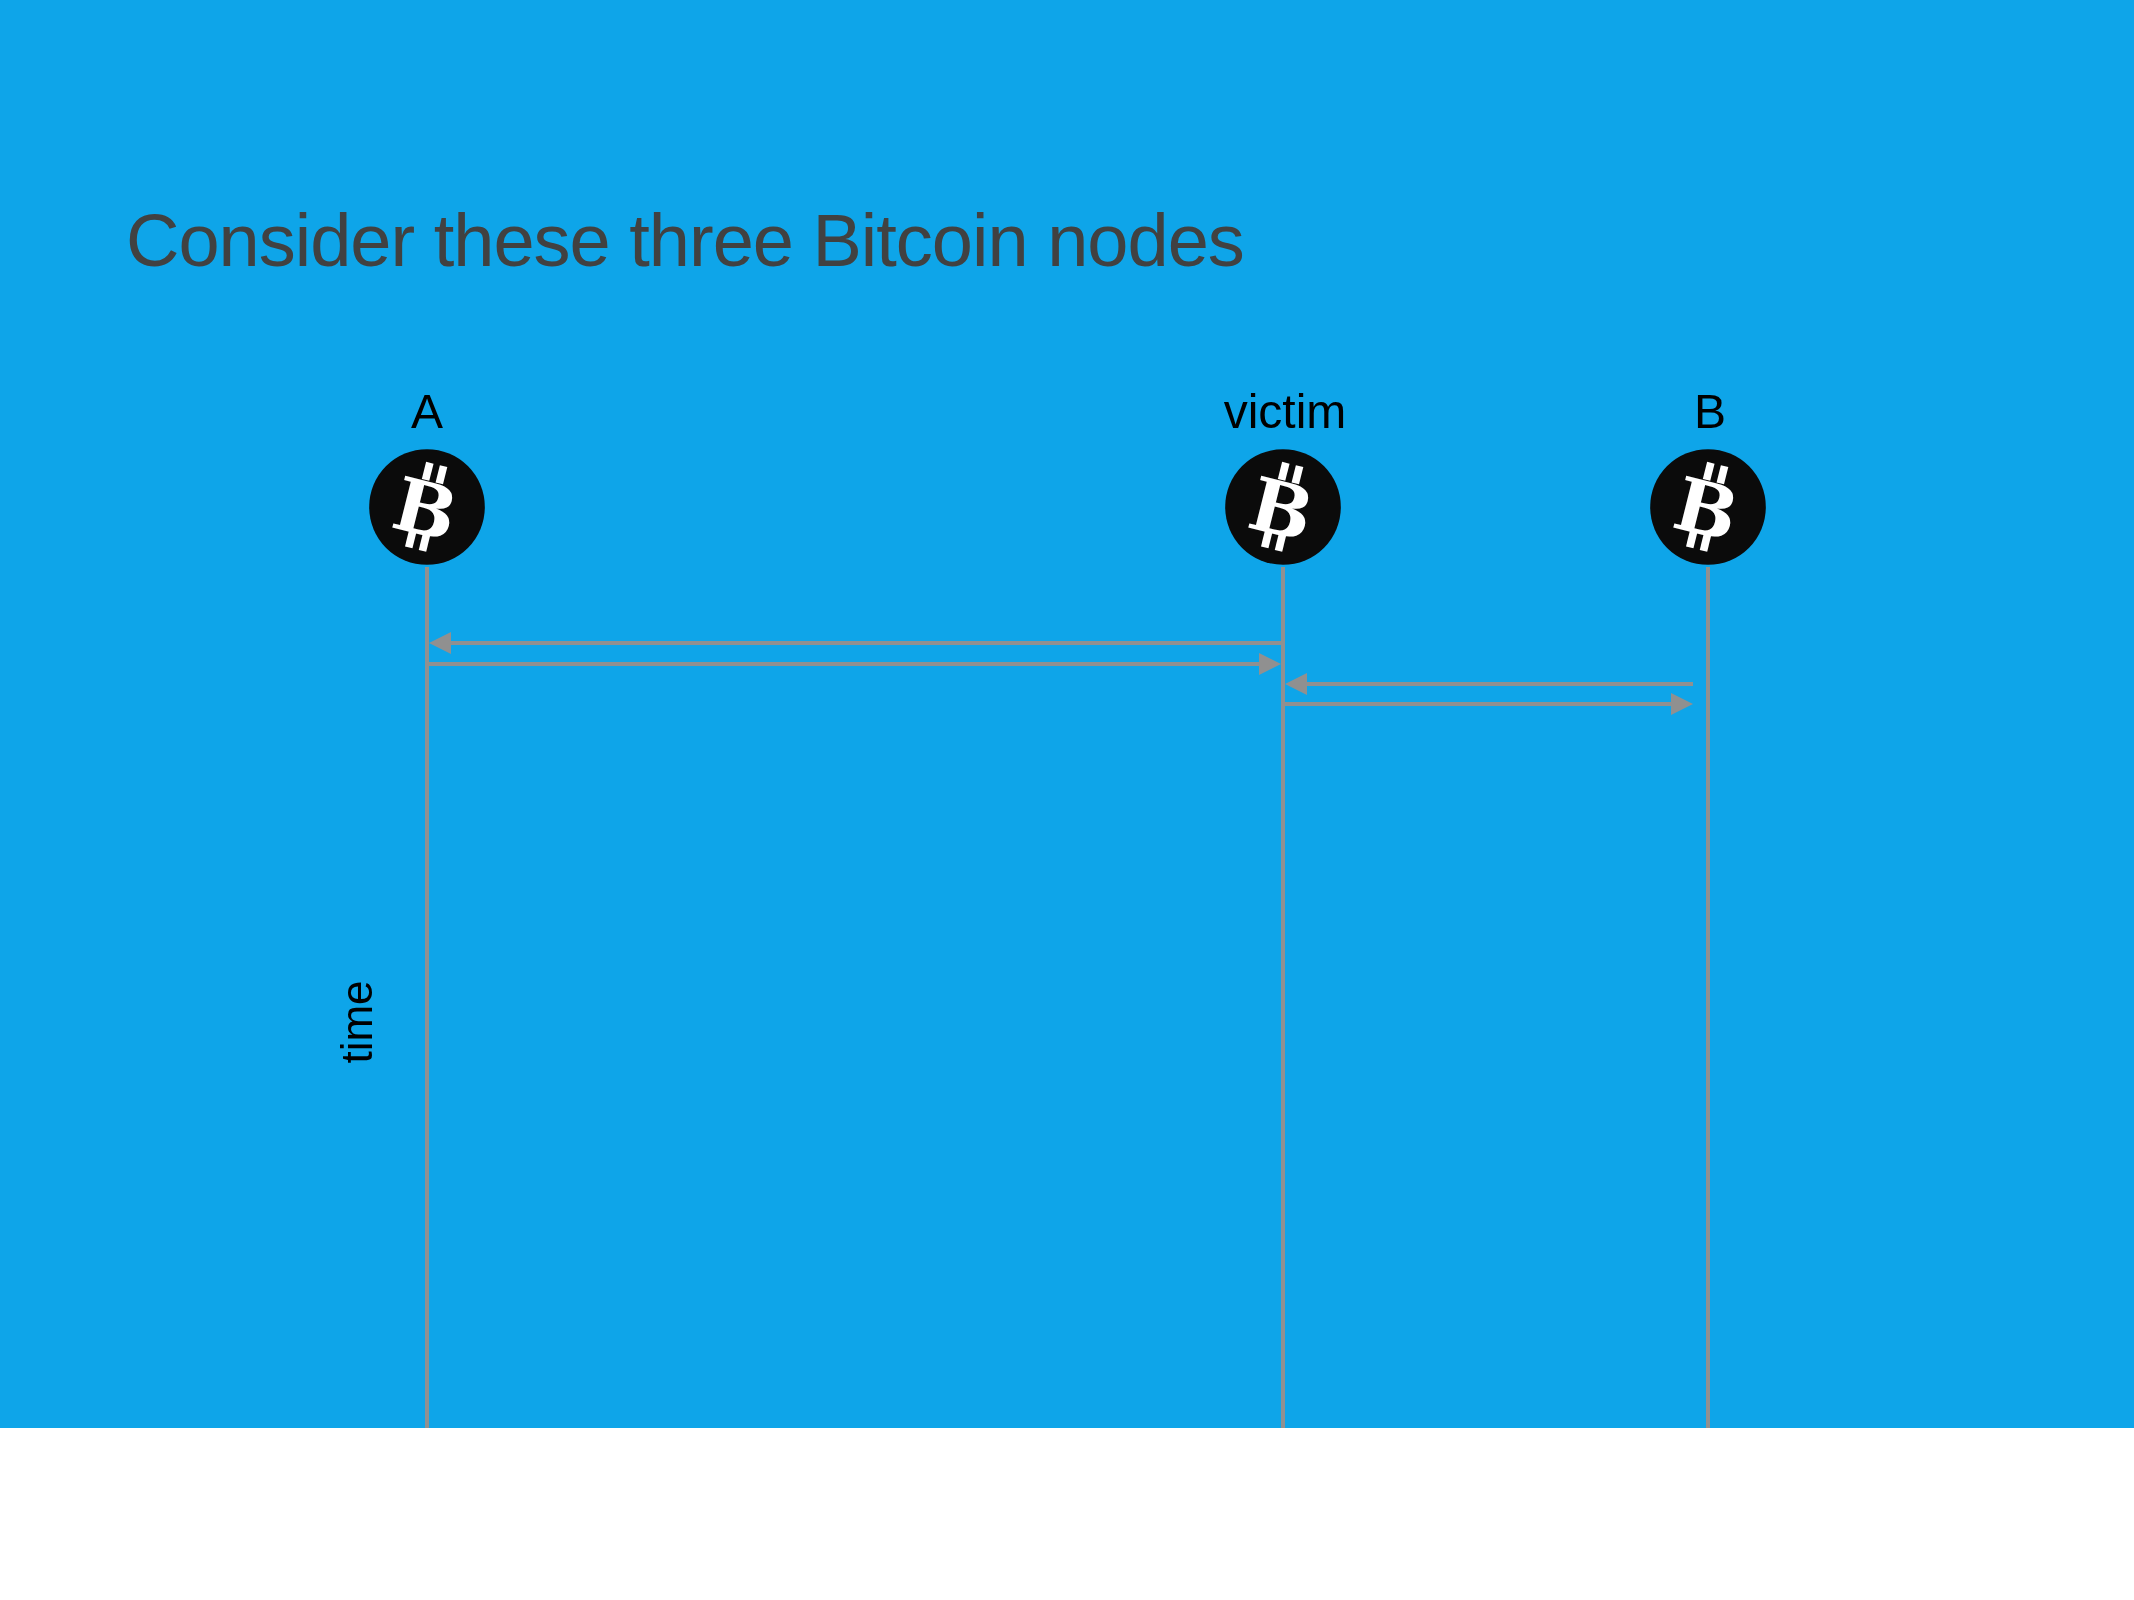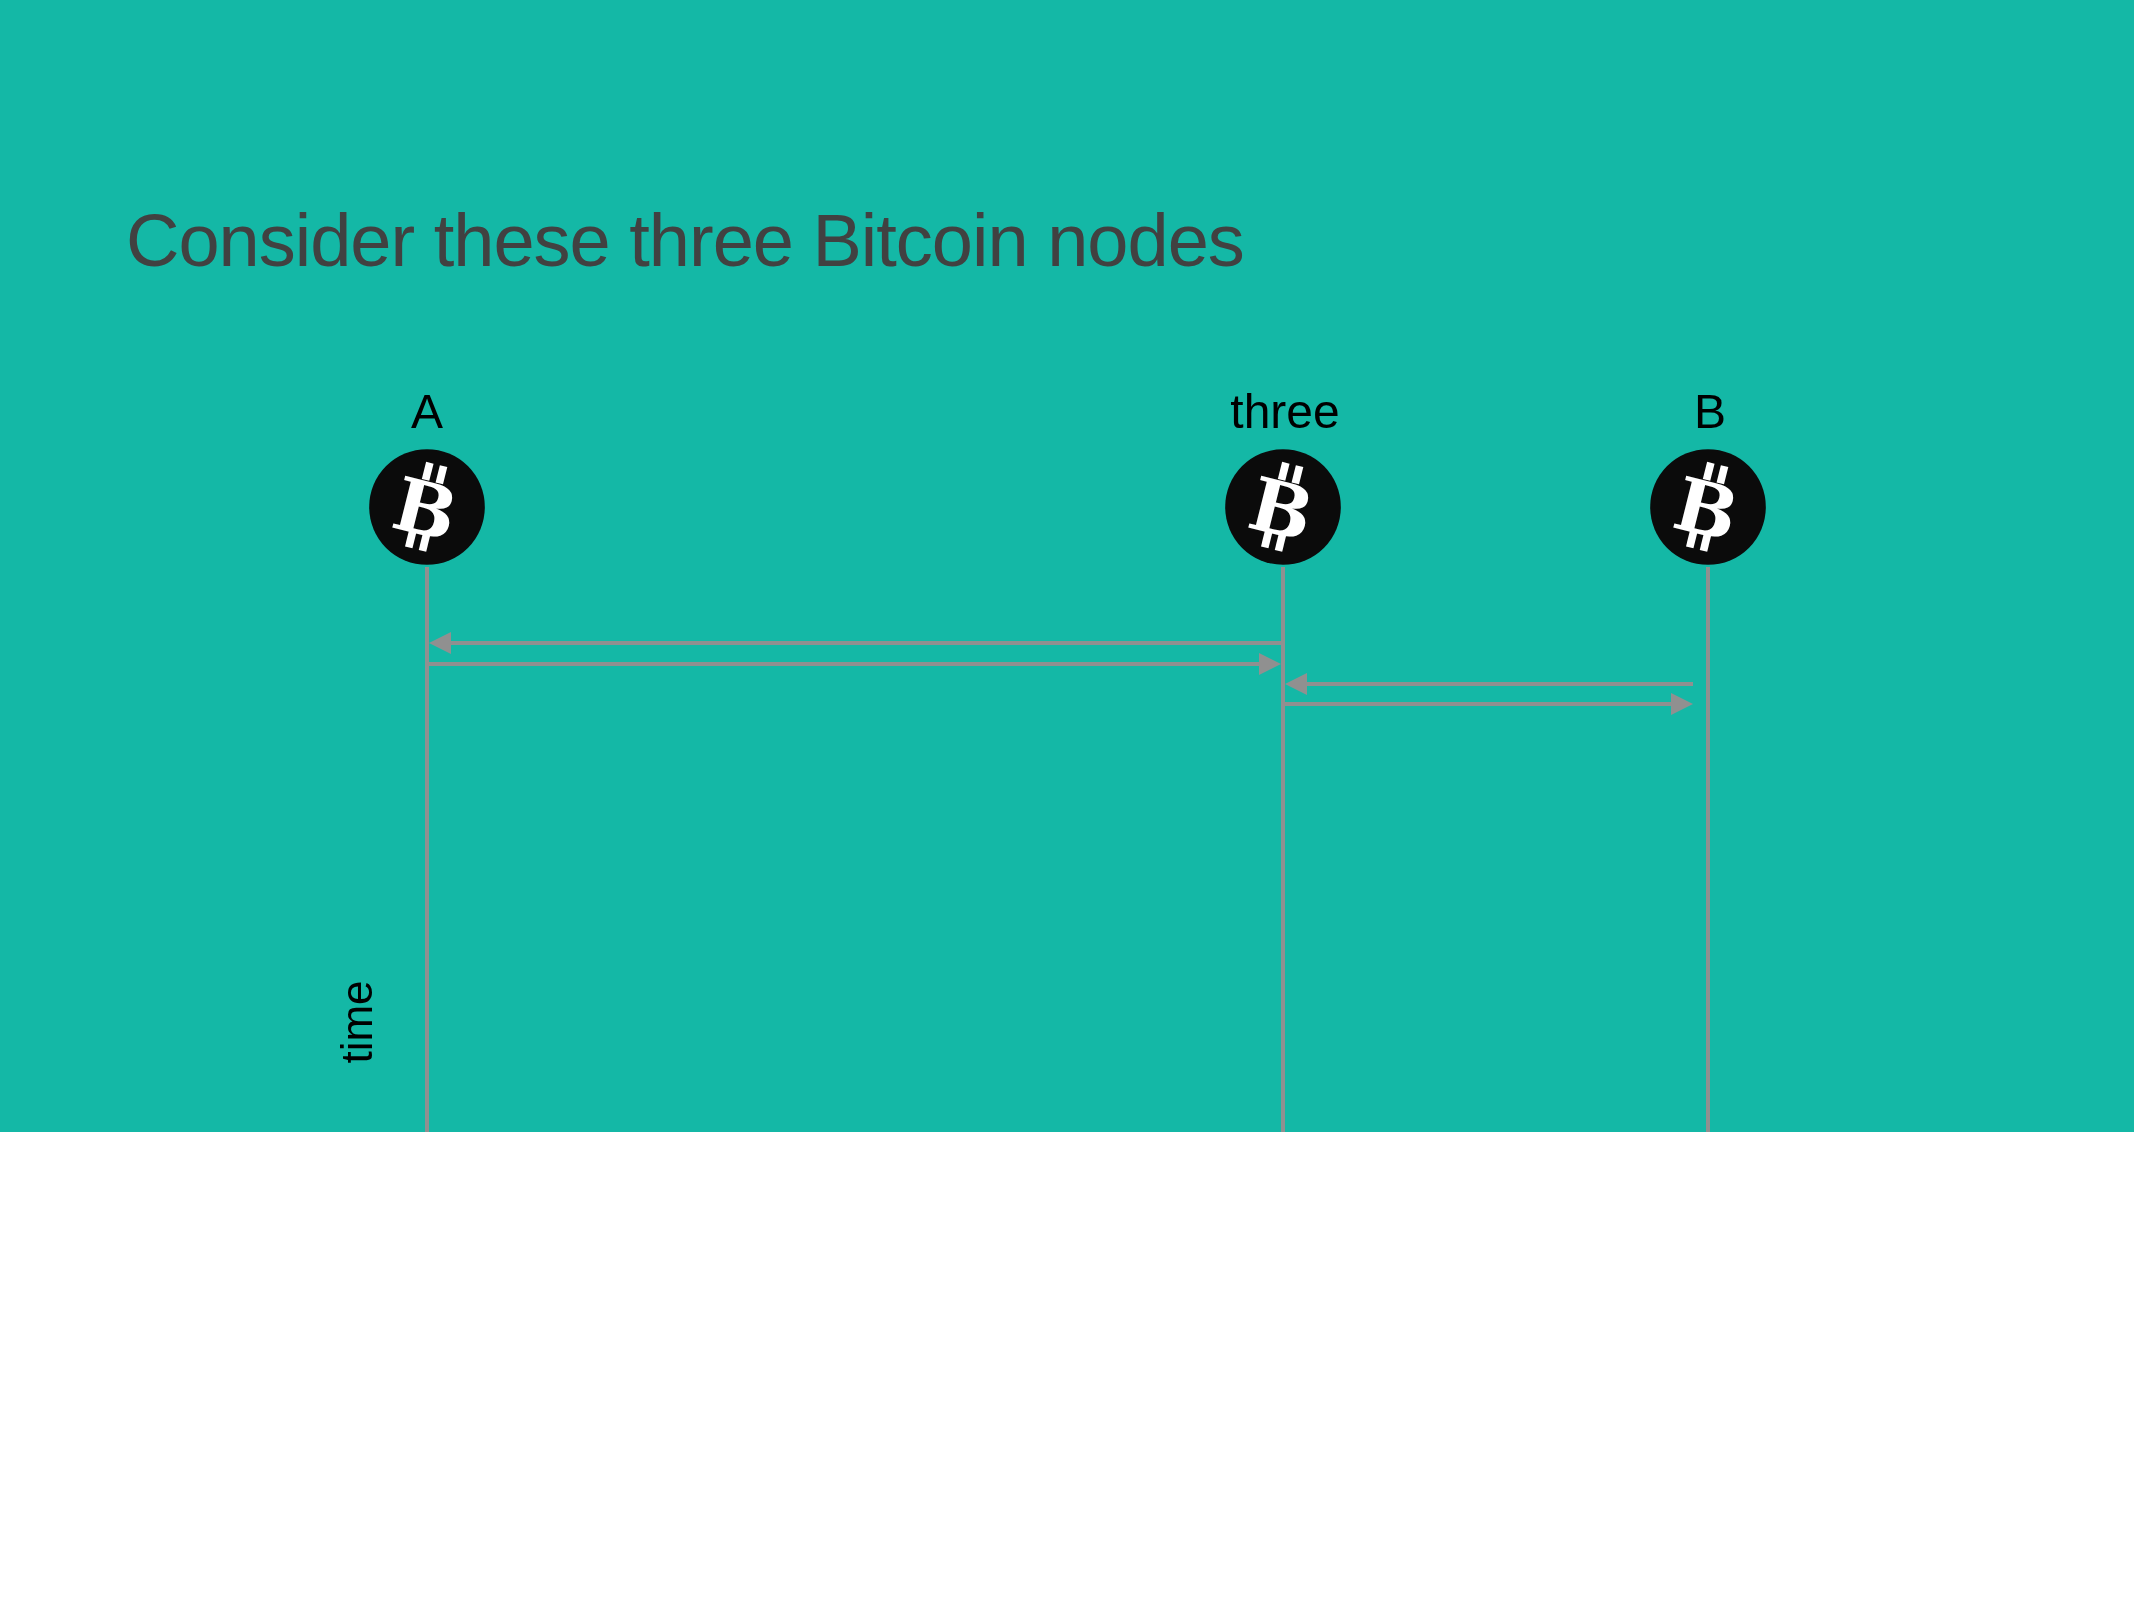--- a/index.html
+++ b/index.html
@@ -1,20 +1,20 @@
 <!DOCTYPE html>
 <html><head>
 <meta charset="utf-8">
 <style>
   html, body { margin: 0; padding: 0; background: #ffffff; }
   .slide {
     position: relative;
     width: 2134px;
-    height: 1132px;
-    background: #14b8a6;
+    height: 1428px;
+    background: #0ea5e9;
     overflow: hidden;
     font-family: "Liberation Sans", sans-serif;
   }
   .title {
     position: absolute;
     left: 126px;
     top: 204px;
     font-size: 74px;
     line-height: 1;
     letter-spacing: -1px;
@@ -101,21 +101,21 @@
           <rect x="52" y="72" width="6.5" height="15"></rect>
           <text x="49" y="74" text-anchor="middle" font-family="DejaVu Serif, serif" font-weight="bold" font-size="62">B</text>
         </g>
       </svg>
     </div>
     <div class="lifeline" style="left:425px"></div>
     <div class="lifeline-arrowhead" style="left:415px"></div>
   </div>
 
   <div>
-    <div class="node-label" style="left:1285px">three</div>
+    <div class="node-label" style="left:1285px">victim</div>
     <div class="node-icon" style="left:1283px">
       <svg width="118" height="118" viewBox="0 0 100 100">
         <circle cx="50" cy="50" r="49" fill="#0b0b0b"></circle>
         <g transform="rotate(14 50 50)" fill="#ffffff">
           <rect x="40" y="13" width="6.5" height="15"></rect>
           <rect x="52" y="13" width="6.5" height="15"></rect>
           <rect x="40" y="72" width="6.5" height="15"></rect>
           <rect x="52" y="72" width="6.5" height="15"></rect>
           <text x="49" y="74" text-anchor="middle" font-family="DejaVu Serif, serif" font-weight="bold" font-size="62">B</text>
         </g>

